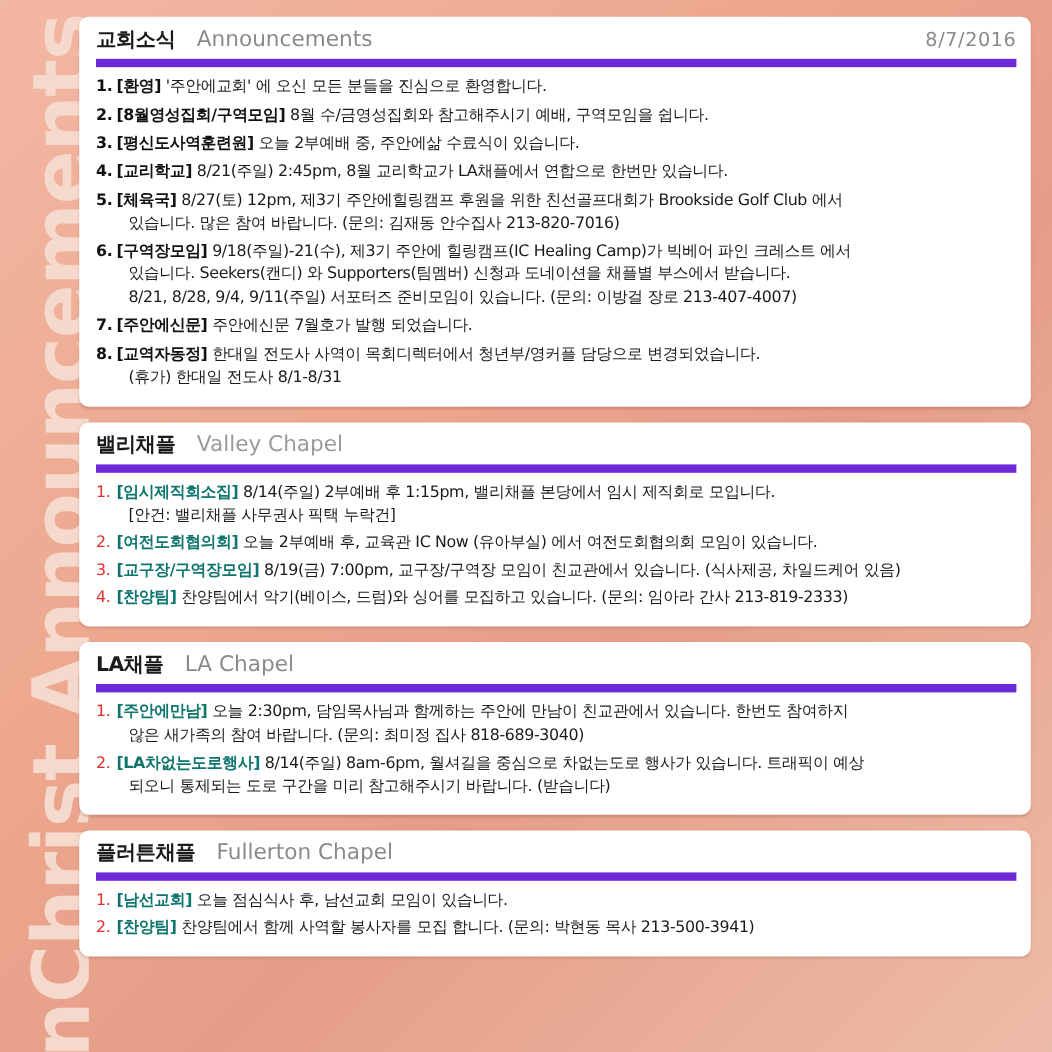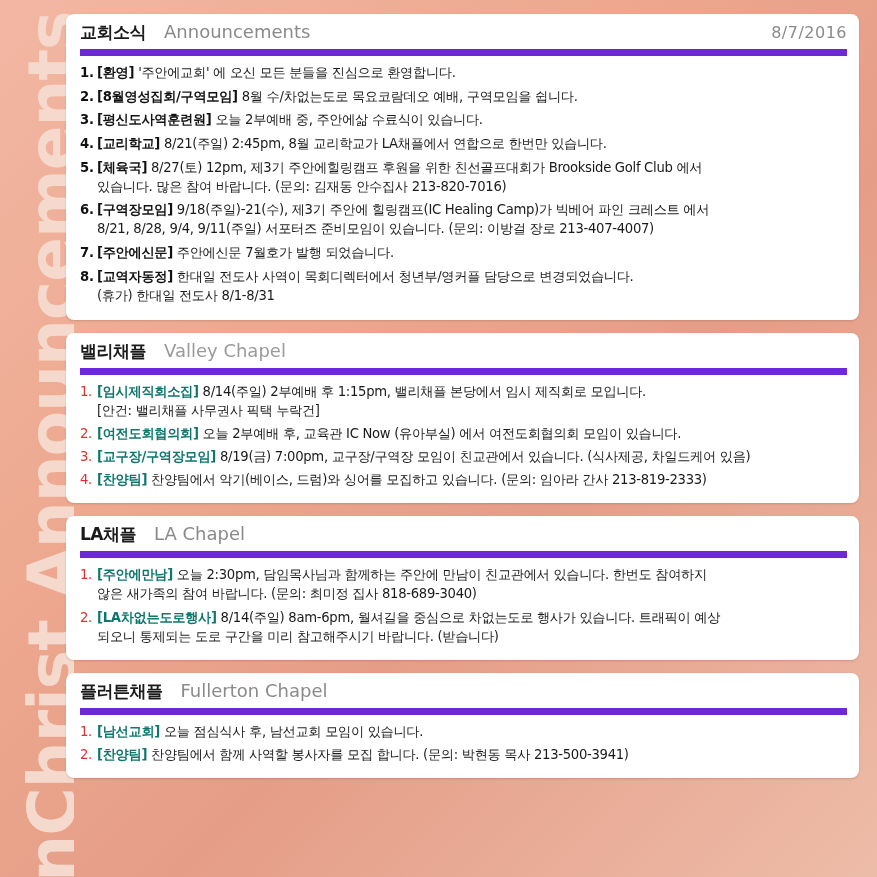--- a/index.html
+++ b/index.html
@@ -125,20 +125,21 @@
     font-weight: bold;
   }
   .chapel ol.items li {
     margin-bottom: 4px;
   }
   .main-card ol.items li {
     margin-bottom: 4.5px;
   }
   .sub {
     display: block;
+    margin-left: 10px;
   }
   .valley-title-en { color: #9a9a9a; }
 </style>
 </head>
 <body>
 
 <div class="bg-wordmark">
   <span>InChrist Announcements</span>
 </div>
 
@@ -150,37 +151,37 @@
       <div class="card-title-en">Announcements</div>
       <div class="card-date">8/7/2016</div>
     </div>
     <ol class="items">
       <li>
         <span class="num">1.</span>
         <span class="body-text"><span class="tag">[환영]</span><span class="sub-inline"> '주안에교회' 에 오신 모든 분들을 진심으로 환영합니다.</span></span>
       </li>
       <li>
         <span class="num">2.</span>
-        <span class="body-text"><span class="tag">[8월영성집회/구역모임]</span><span class="sub-inline"> 8월 수/차없는도로 목요코람데오 예배, 구역모임을 쉽니다.</span></span>
+        <span class="body-text"><span class="tag">[8월영성집회/구역모임]</span><span class="sub-inline"> 8월 수/금영성집회와 참고해주시기 예배, 구역모임을 쉽니다.</span></span>
       </li>
       <li>
         <span class="num">3.</span>
         <span class="body-text"><span class="tag">[평신도사역훈련원]</span><span class="sub-inline"> 오늘 2부예배 중, 주안에삶 수료식이 있습니다.</span></span>
       </li>
       <li>
         <span class="num">4.</span>
         <span class="body-text"><span class="tag">[교리학교]</span><span class="sub-inline"> 8/21(주일) 2:45pm, 8월 교리학교가 LA채플에서 연합으로 한번만 있습니다.</span></span>
       </li>
       <li>
         <span class="num">5.</span>
         <span class="body-text"><span class="tag">[체육국]</span><span class="sub-inline"> 8/27(토) 12pm, 제3기 주안에힐링캠프 후원을 위한 친선골프대회가 Brookside Golf Club 에서</span><span class="sub">있습니다. 많은 참여 바랍니다. (문의: 김재동 안수집사 213-820-7016)</span></span>
       </li>
       <li>
         <span class="num">6.</span>
-        <span class="body-text"><span class="tag">[구역장모임]</span><span class="sub-inline"> 9/18(주일)-21(수), 제3기 주안에 힐링캠프(IC Healing Camp)가 빅베어 파인 크레스트 에서</span><span class="sub">8/21, 8/28, 9/4, 9/11(주일) 서포터즈 준비모임이 있습니다. (문의: 이방걸 장로 213-407-4007)</span></span>
+        <span class="body-text"><span class="tag">[구역장모임]</span><span class="sub-inline"> 9/18(주일)-21(수), 제3기 주안에 힐링캠프(IC Healing Camp)가 빅베어 파인 크레스트 에서</span><span class="sub">있습니다. Seekers(캔디) 와 Supporters(팀멤버) 신청과 도네이션을 채플별 부스에서 받습니다.</span><span class="sub">8/21, 8/28, 9/4, 9/11(주일) 서포터즈 준비모임이 있습니다. (문의: 이방걸 장로 213-407-4007)</span></span>
       </li>
       <li>
         <span class="num">7.</span>
         <span class="body-text"><span class="tag">[주안에신문]</span><span class="sub-inline"> 주안에신문 7월호가 발행 되었습니다.</span></span>
       </li>
       <li>
         <span class="num">8.</span>
         <span class="body-text"><span class="tag">[교역자동정]</span><span class="sub-inline"> 한대일 전도사 사역이 목회디렉터에서 청년부/영커플 담당으로 변경되었습니다.</span><span class="sub">(휴가) 한대일 전도사 8/1-8/31</span></span>
       </li>
     </ol>

